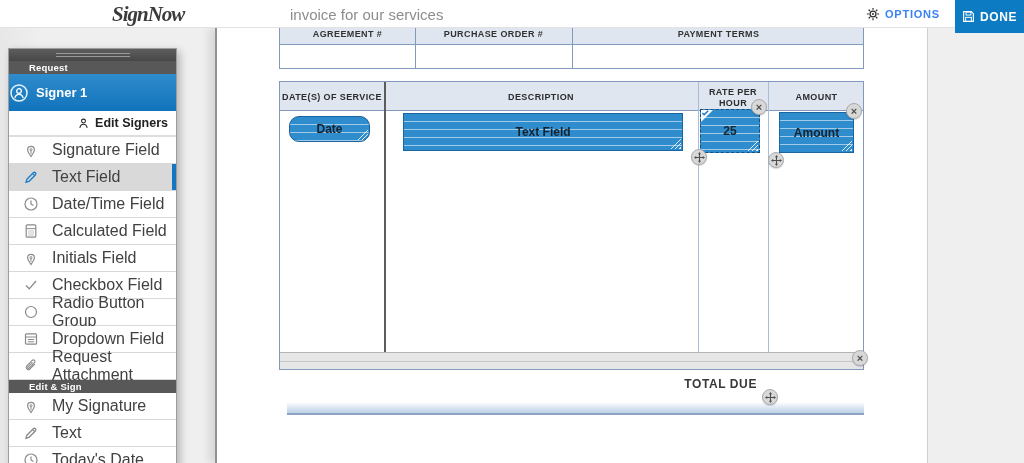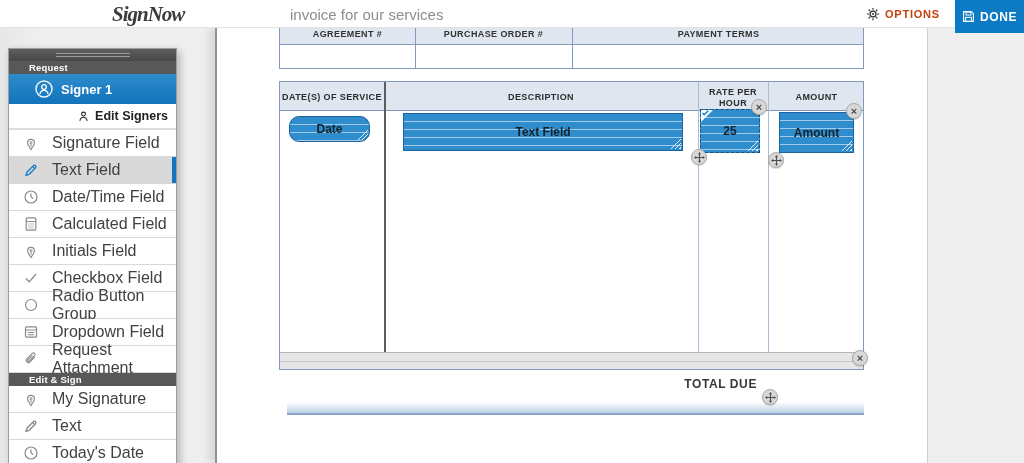--- a/index.html
+++ b/index.html
@@ -17,21 +17,21 @@
     position:absolute; left:112px; top:0px; height:28px; line-height:28px;
     font-family:"Liberation Serif", serif; font-style:italic; font-weight:bold;
     font-size:21px; color:#3b3b3b; letter-spacing:-1px;
   }
   .doc-title{
     position:absolute; left:290px; top:0; height:28px; line-height:30px;
     font-size:15px; color:#8d8d8d;
   }
   .options-btn{
     position:absolute; right:84px; top:0; height:28px; display:flex; align-items:center;
-    gap:5px; color:#c2410c; cursor:default;
+    gap:5px; color:#3b82f6; cursor:default;
   }
   .options-btn .lbl{ font-size:11px; font-weight:bold; letter-spacing:.8px; }
   .done-btn{
     position:absolute; right:0; top:0; width:69px; height:33px; background:#0c7bc4;
     color:#ffffff; display:flex; align-items:center; justify-content:center; gap:5px;
     z-index:60;
   }
   .done-btn .lbl{ font-size:12px; font-weight:bold; letter-spacing:.6px; }
 
   
@@ -134,22 +134,22 @@
   }
   .sb-handle{ position:relative; height:12px; background:linear-gradient(#5e5e5e,#474747); }
   .sb-handle i{ position:absolute; left:50%; transform:translateX(-50%);
     width:74px; height:1px; background:#9b9b9b; display:block; }
   .sb-handle i.l1{ top:4px; } .sb-handle i.l2{ top:7px; }
   .sb-sec{
     height:13px; background:#585858; color:#ffffff; font-size:9.5px; font-weight:bold;
     line-height:13px; padding-left:20px; letter-spacing:.2px;
   }
   .sb-signer{
-    height:30px; background:linear-gradient(#2f8ccd,#1173bb); color:#fff;
-    display:flex; align-items:center; gap:8px; padding-left:26px;
+    height:37px; background:linear-gradient(#2f8ccd,#1173bb); color:#fff;
+    display:flex; align-items:center; gap:8px; padding-left:1px;
   }
   .sb-signer .lbl{ font-size:13px; font-weight:bold; }
   .sb-editsigners{
     height:26px; background:#ffffff; border-bottom:2px solid #dedede;
     display:flex; align-items:center; justify-content:flex-end; gap:5px; padding-right:8px;
     color:#222;
   }
   .sb-editsigners .lbl{ font-size:12.5px; font-weight:bold; }
   .sb-item{
     position:relative; height:27px; border-bottom:1px solid #d8d8d8; background:#ffffff;

